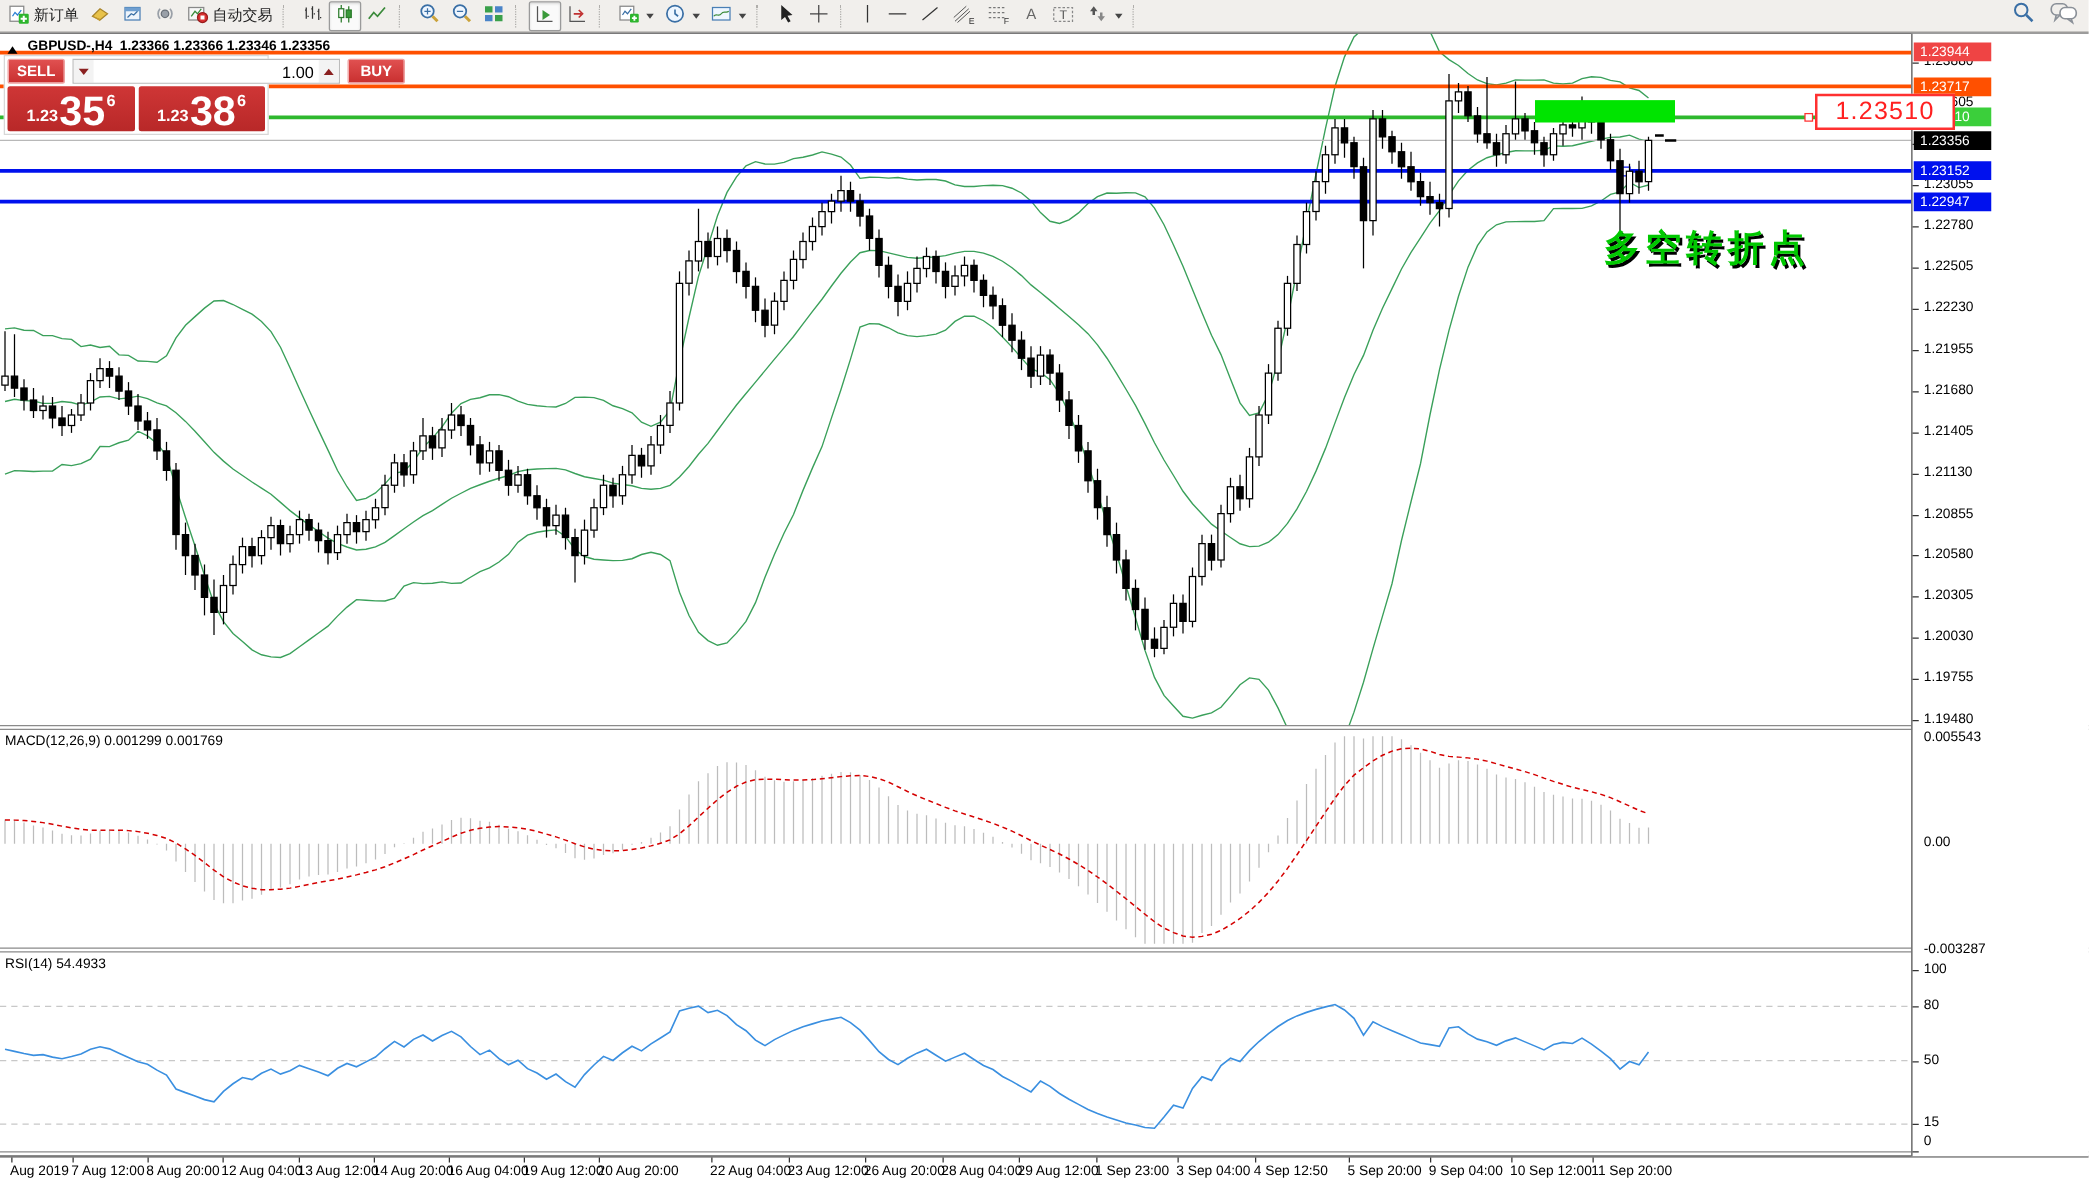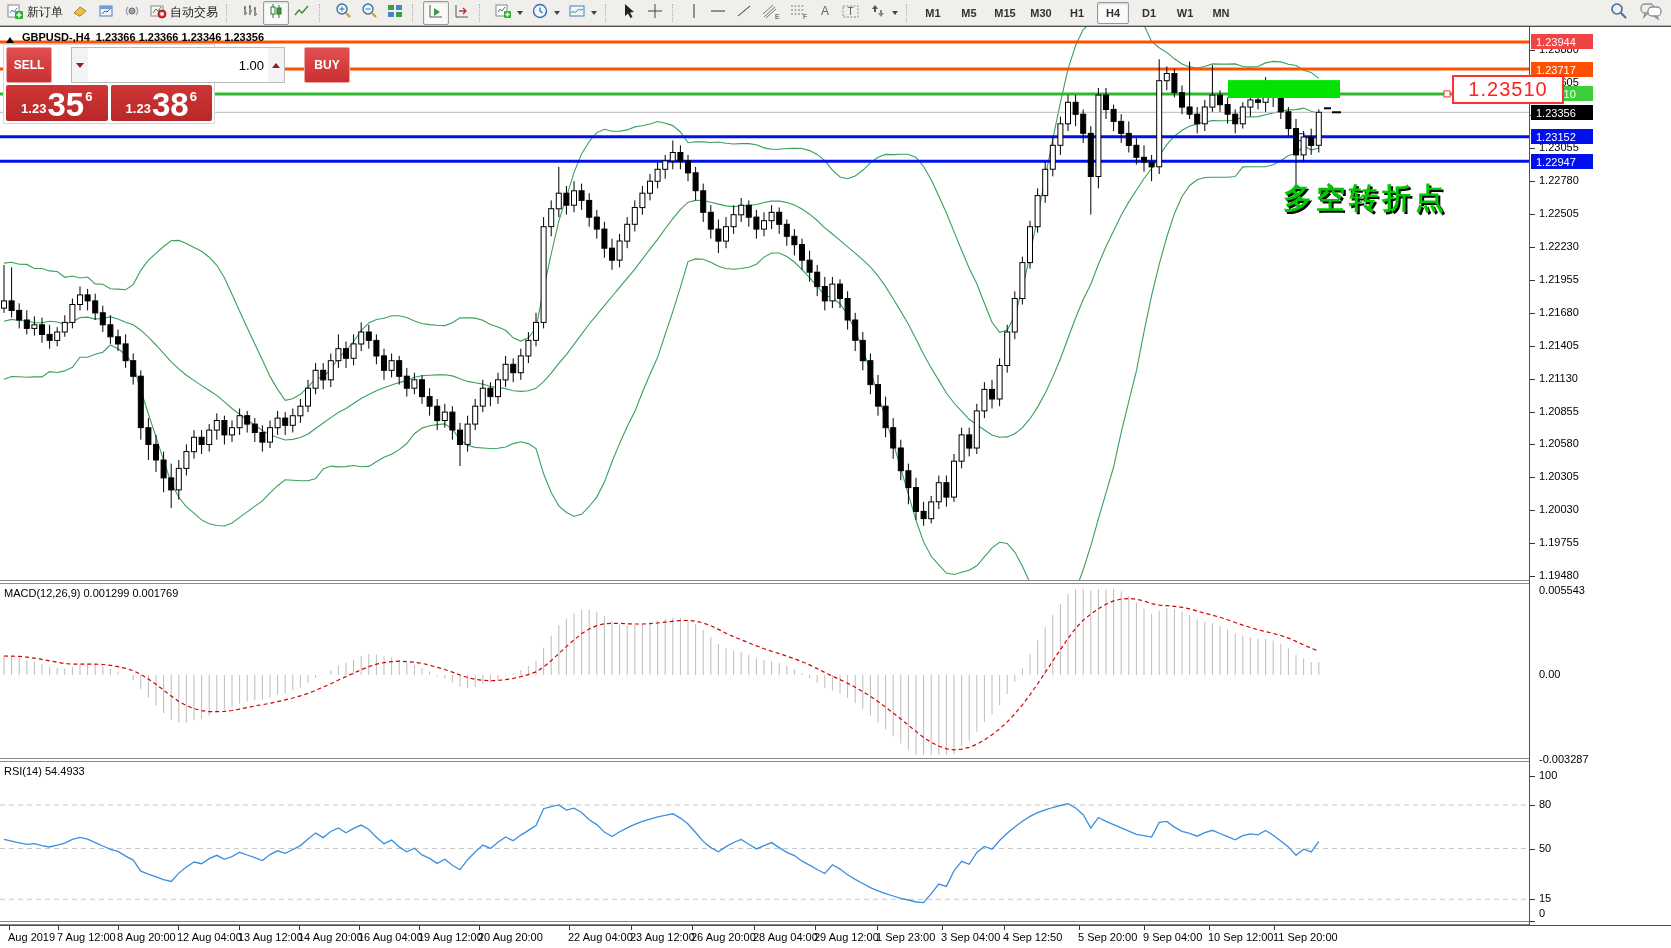--- a/index.html
+++ b/index.html
@@ -32,21 +32,21 @@
     border-top:1px solid #8a8a8a;border-bottom:1px solid #8a8a8a;box-sizing:border-box;}
 
   .chart-header{position:absolute;left:6px;top:4px;font-size:11px;font-weight:bold;color:#000;
     display:flex;align-items:flex-end;gap:6px;z-index:30;}
   .hdr-tri{width:0;height:0;border-left:4px solid transparent;border-right:4px solid transparent;
     border-bottom:6px solid #000;margin-right:2px;}
 
   
   .trade-panel{position:absolute;left:3px;top:17px;width:212px;z-index:40;background:#fff;
     border:1px solid #d7d7d7;padding:2px;box-sizing:border-box;}
-  .tp-row1{display:flex;height:36px;gap:19px;}
+  .tp-row1{display:flex;height:20px;gap:6px;}
   .tp-btn{flex:0 0 44px;background:linear-gradient(#e05050,#c93030);border:1px solid #efa0a0;
     color:#fff;font-size:12px;font-weight:bold;display:flex;align-items:center;justify-content:center;border-radius:2px;}
   .tp-step{flex:1;display:flex;border:1px solid #bbb;background:#fff;}
   .tp-stepbtn{width:16px;display:flex;align-items:center;justify-content:center;background:#f3f3f3;}
   .tp-vol{flex:1;font-size:13px;text-align:right;padding:1px 4px 0 0;border:none;outline:none;
     font-family:"Liberation Sans",sans-serif;min-width:0;}
   .tp-row2{display:flex;gap:3px;margin-top:2px;height:36px;}
   .tp-price{flex:1;background:linear-gradient(#cf3636,#b82828);color:#fff;display:flex;
     align-items:flex-end;justify-content:center;padding-bottom:1px;border-radius:2px;}
   .tp-small{font-size:13px;font-weight:bold;margin:0 1px 4px 0;}
@@ -300,31 +300,20 @@
       <span class="ico">
         <svg width="18" height="18">
             <path d="M6 3l3 4H7v3H5V7H3z" fill="#555"></path>
             <path d="M12 15l-3-4h2V8h2v3h2z" fill="#888"></path>
           </svg>
       </span>
         <span class="caret"></span>
     </div>
 
     <span class="tb-sep"></span>
-    <div id="tf-group" style="display:flex;gap:4px;">
-        <div class="tf-btn">M1</div>
-        <div class="tf-btn">M5</div>
-        <div class="tf-btn">M15</div>
-        <div class="tf-btn">M30</div>
-        <div class="tf-btn">H1</div>
-        <div class="tf-btn active">H4</div>
-        <div class="tf-btn">D1</div>
-        <div class="tf-btn">W1</div>
-        <div class="tf-btn">MN</div>
-      </div>
 
     <div class="tb-right">
       <span class="ico">
         <svg width="20" height="20">
             <circle cx="8" cy="8" r="5" fill="none" stroke="#3a6fa5" stroke-width="1.6"></circle>
             <path d="M12 12l5 5" stroke="#3a6fa5" stroke-width="2"></path>
           </svg>
       </span>
       <span class="ico">
         <svg width="24" height="20">

